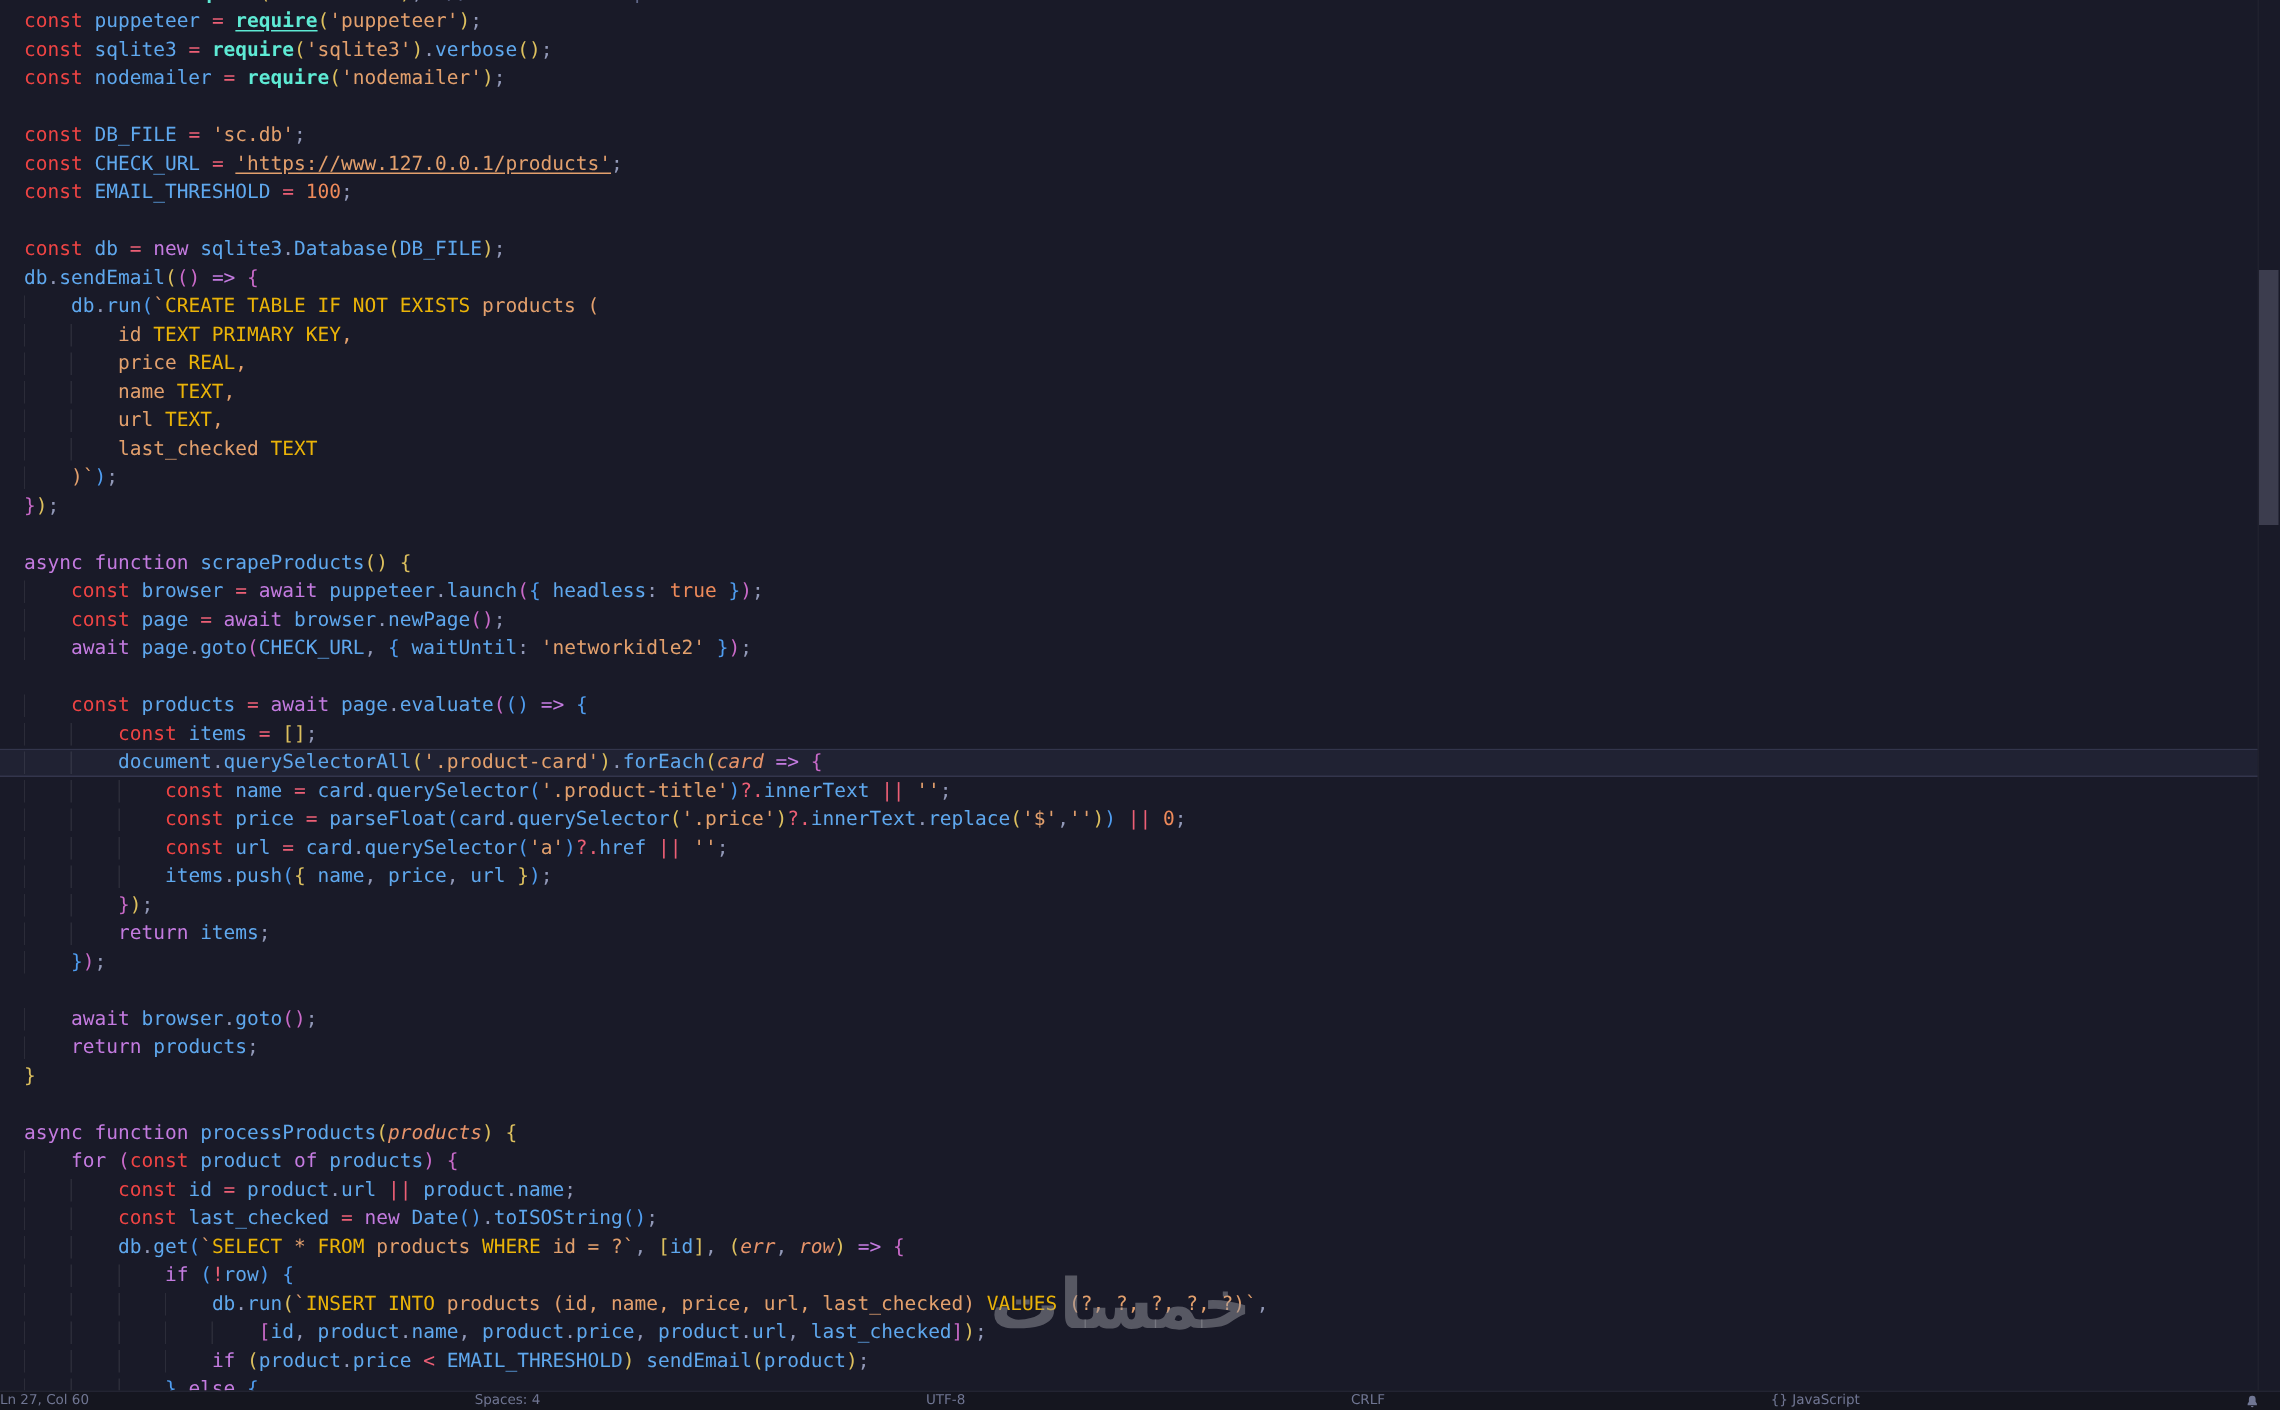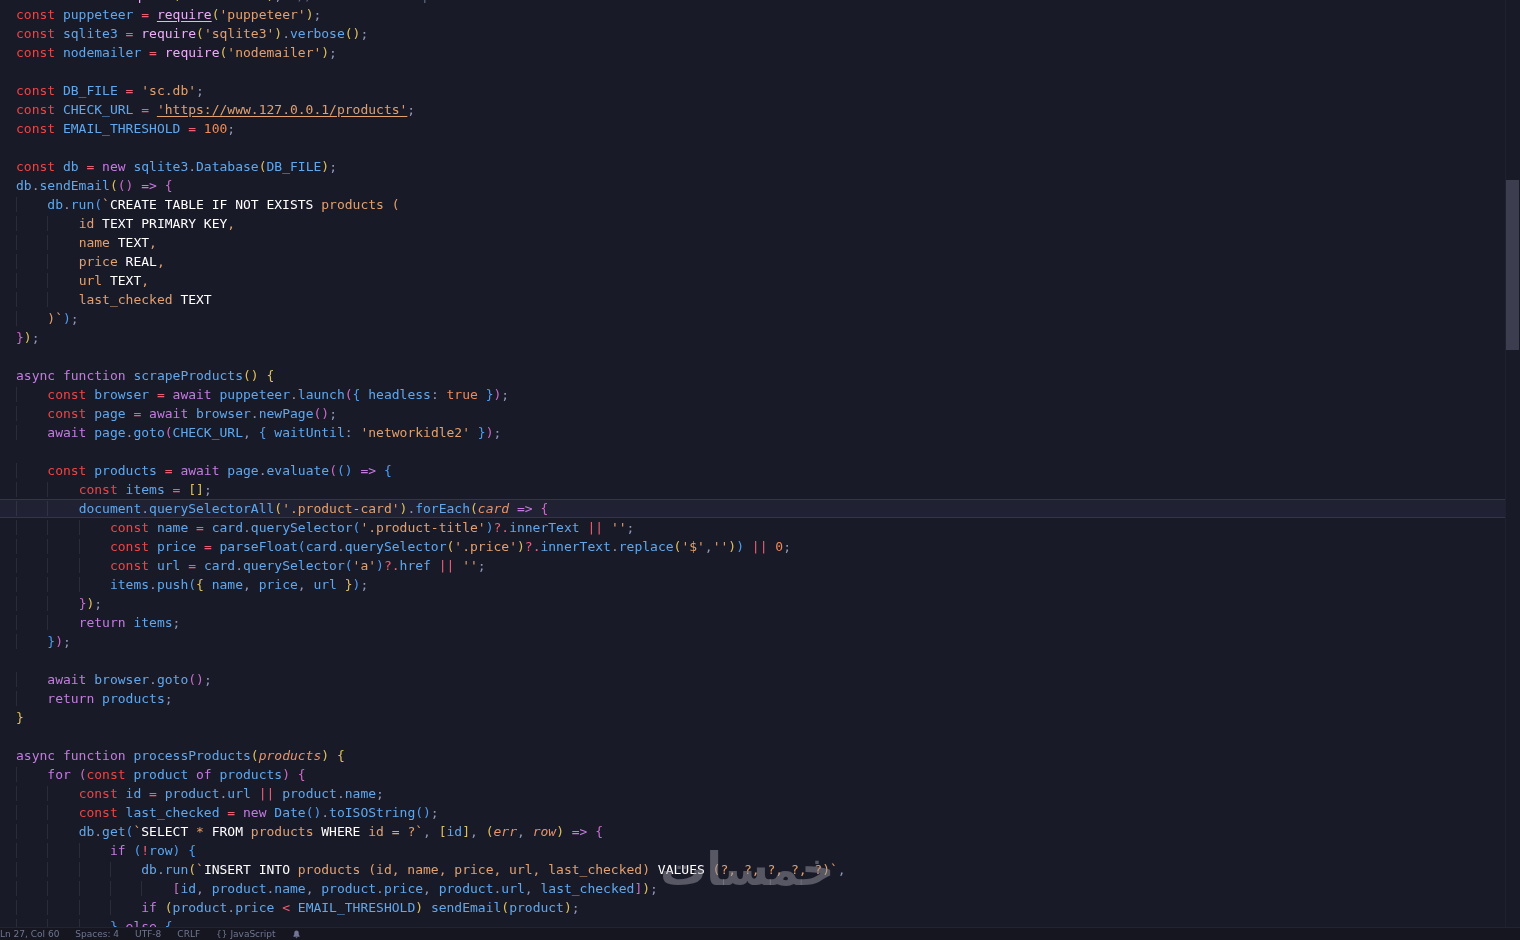--- a/index.html
+++ b/index.html
@@ -12,43 +12,43 @@
   .code { position:absolute; top:0; left:0; right:15px; margin-top:-14px; }
   .line { height:19px; white-space:pre; padding-left:16px; }
   .line.hl { background:rgba(125,135,200,0.07);
              box-shadow: inset 0 1px 0 rgba(160,170,220,0.15), inset 0 -1px 0 rgba(160,170,220,0.15); }
 
   .tk.t  { color:#a9b2d8; }
   .tk.c  { color:#ef4444; }
   .tk.k  { color:#c47be0; }
   .tk.v  { color:#5fa8ee; }
   .tk.m  { color:#e8946a; font-style:italic; }
-  .tk.r  { color:#f0abfc; }
+  .tk.r  { color:#5eead4;font-weight:bold; }
   .tk.o  { color:#ed5f76; }
   .tk.s  { color:#e3a06d; }
-  .tk.q  { color:#ffffff; }
+  .tk.q  { color:#eab308; }
   .tk.n  { color:#ee8a5a; }
   .tk.p  { color:#9299b8; }
   .tk.b1 { color:#ddc05e; }
   .tk.b2 { color:#c96ac9; }
   .tk.b3 { color:#4f9df0; }
   .tk.cm { color:#5f6788; }
   .tk.u  { text-decoration:underline; text-underline-offset:2px; }
   .tk.i  { background:linear-gradient(90deg, rgba(255,255,255,0.08) 0, rgba(255,255,255,0.08) 1px, transparent 1px); }
 
   .watermark { position:absolute; left:660px; top:860px; font-family:"DejaVu Sans", sans-serif;
                font-size:46px; font-weight:bold; color:rgba(150,150,158,0.5); }
 
   .scrollbar { position:absolute; top:0; right:0; width:15px; height:927px;
                border-left:1px solid rgba(255,255,255,0.03); }
   .scroll-thumb { position:absolute; top:180px; right:1px; width:13px; height:170px;
                   background:rgba(125,130,150,0.35); }
 
   .statusbar { position:absolute; left:0; right:0; bottom:0; height:13px; background:#15161f;
-               border-top:1px solid #232432; display:flex; justify-content:flex-start; align-items:center;
+               border-top:1px solid #232432; display:flex; justify-content:space-between; align-items:center;
                gap:16px; padding-right:14px; font-family:"DejaVu Sans", sans-serif;
                font-size:9px; color:#707693; }
   .statusbar .st { cursor:default; }
   .statusbar .st-icon { display:flex; align-items:center; }
 </style>
 </head>
 <body>
 
 <div class="editor">
 
@@ -59,22 +59,22 @@
       <div class="line"><span class="tk c">const</span><span class="tk t"> </span><span class="tk v">nodemailer</span><span class="tk t"> </span><span class="tk o">=</span><span class="tk t"> </span><span class="tk r">require</span><span class="tk b1">(</span><span class="tk s">'nodemailer'</span><span class="tk b1">)</span><span class="tk p">;</span></div>
       <div class="line"></div>
       <div class="line"><span class="tk c">const</span><span class="tk t"> </span><span class="tk v">DB_FILE</span><span class="tk t"> </span><span class="tk o">=</span><span class="tk t"> </span><span class="tk s">'sc.db'</span><span class="tk p">;</span></div>
       <div class="line"><span class="tk c">const</span><span class="tk t"> </span><span class="tk v">CHECK_URL</span><span class="tk t"> </span><span class="tk o">=</span><span class="tk t"> </span><span class="tk s u">'https://www.127.0.0.1/products'</span><span class="tk p">;</span></div>
       <div class="line"><span class="tk c">const</span><span class="tk t"> </span><span class="tk v">EMAIL_THRESHOLD</span><span class="tk t"> </span><span class="tk o">=</span><span class="tk t"> </span><span class="tk n">100</span><span class="tk p">;</span></div>
       <div class="line"></div>
       <div class="line"><span class="tk c">const</span><span class="tk t"> </span><span class="tk v">db</span><span class="tk t"> </span><span class="tk o">=</span><span class="tk t"> </span><span class="tk k">new</span><span class="tk t"> </span><span class="tk v">sqlite3</span><span class="tk p">.</span><span class="tk v">Database</span><span class="tk b1">(</span><span class="tk v">DB_FILE</span><span class="tk b1">)</span><span class="tk p">;</span></div>
       <div class="line"><span class="tk v">db</span><span class="tk p">.</span><span class="tk v">sendEmail</span><span class="tk b1">(</span><span class="tk b2">()</span><span class="tk t"> </span><span class="tk k">=&gt;</span><span class="tk t"> </span><span class="tk b2">{</span></div>
       <div class="line"><span class="tk i">    </span><span class="tk v">db</span><span class="tk p">.</span><span class="tk v">run</span><span class="tk b3">(</span><span class="tk s">`</span><span class="tk q">CREATE TABLE IF NOT EXISTS</span><span class="tk s"> products (</span></div>
       <div class="line"><span class="tk i">    </span><span class="tk i">    </span><span class="tk s">id </span><span class="tk q">TEXT PRIMARY KEY</span><span class="tk s">,</span></div>
+      <div class="line"><span class="tk i">    </span><span class="tk i">    </span><span class="tk s">price </span><span class="tk q">REAL</span><span class="tk s">,</span></div>
       <div class="line"><span class="tk i">    </span><span class="tk i">    </span><span class="tk s">name </span><span class="tk q">TEXT</span><span class="tk s">,</span></div>
-      <div class="line"><span class="tk i">    </span><span class="tk i">    </span><span class="tk s">price </span><span class="tk q">REAL</span><span class="tk s">,</span></div>
       <div class="line"><span class="tk i">    </span><span class="tk i">    </span><span class="tk s">url </span><span class="tk q">TEXT</span><span class="tk s">,</span></div>
       <div class="line"><span class="tk i">    </span><span class="tk i">    </span><span class="tk s">last_checked </span><span class="tk q">TEXT</span></div>
       <div class="line"><span class="tk i">    </span><span class="tk s">)`</span><span class="tk b3">)</span><span class="tk p">;</span></div>
       <div class="line"><span class="tk b2">}</span><span class="tk b1">)</span><span class="tk p">;</span></div>
       <div class="line"></div>
       <div class="line"><span class="tk k">async</span><span class="tk t"> </span><span class="tk k">function</span><span class="tk t"> </span><span class="tk v">scrapeProducts</span><span class="tk b1">()</span><span class="tk t"> </span><span class="tk b1">{</span></div>
       <div class="line"><span class="tk i">    </span><span class="tk c">const</span><span class="tk t"> </span><span class="tk v">browser</span><span class="tk t"> </span><span class="tk o">=</span><span class="tk t"> </span><span class="tk k">await</span><span class="tk t"> </span><span class="tk v">puppeteer</span><span class="tk p">.</span><span class="tk v">launch</span><span class="tk b2">(</span><span class="tk b3">{</span><span class="tk t"> </span><span class="tk v">headless</span><span class="tk p">:</span><span class="tk t"> </span><span class="tk n">true</span><span class="tk t"> </span><span class="tk b3">}</span><span class="tk b2">)</span><span class="tk p">;</span></div>
       <div class="line"><span class="tk i">    </span><span class="tk c">const</span><span class="tk t"> </span><span class="tk v">page</span><span class="tk t"> </span><span class="tk o">=</span><span class="tk t"> </span><span class="tk k">await</span><span class="tk t"> </span><span class="tk v">browser</span><span class="tk p">.</span><span class="tk v">newPage</span><span class="tk b2">()</span><span class="tk p">;</span></div>
       <div class="line"><span class="tk i">    </span><span class="tk k">await</span><span class="tk t"> </span><span class="tk v">page</span><span class="tk p">.</span><span class="tk v">goto</span><span class="tk b2">(</span><span class="tk v">CHECK_URL</span><span class="tk p">,</span><span class="tk t"> </span><span class="tk b3">{</span><span class="tk t"> </span><span class="tk v">waitUntil</span><span class="tk p">:</span><span class="tk t"> </span><span class="tk s">'networkidle2'</span><span class="tk t"> </span><span class="tk b3">}</span><span class="tk b2">)</span><span class="tk p">;</span></div>
       <div class="line"></div>

